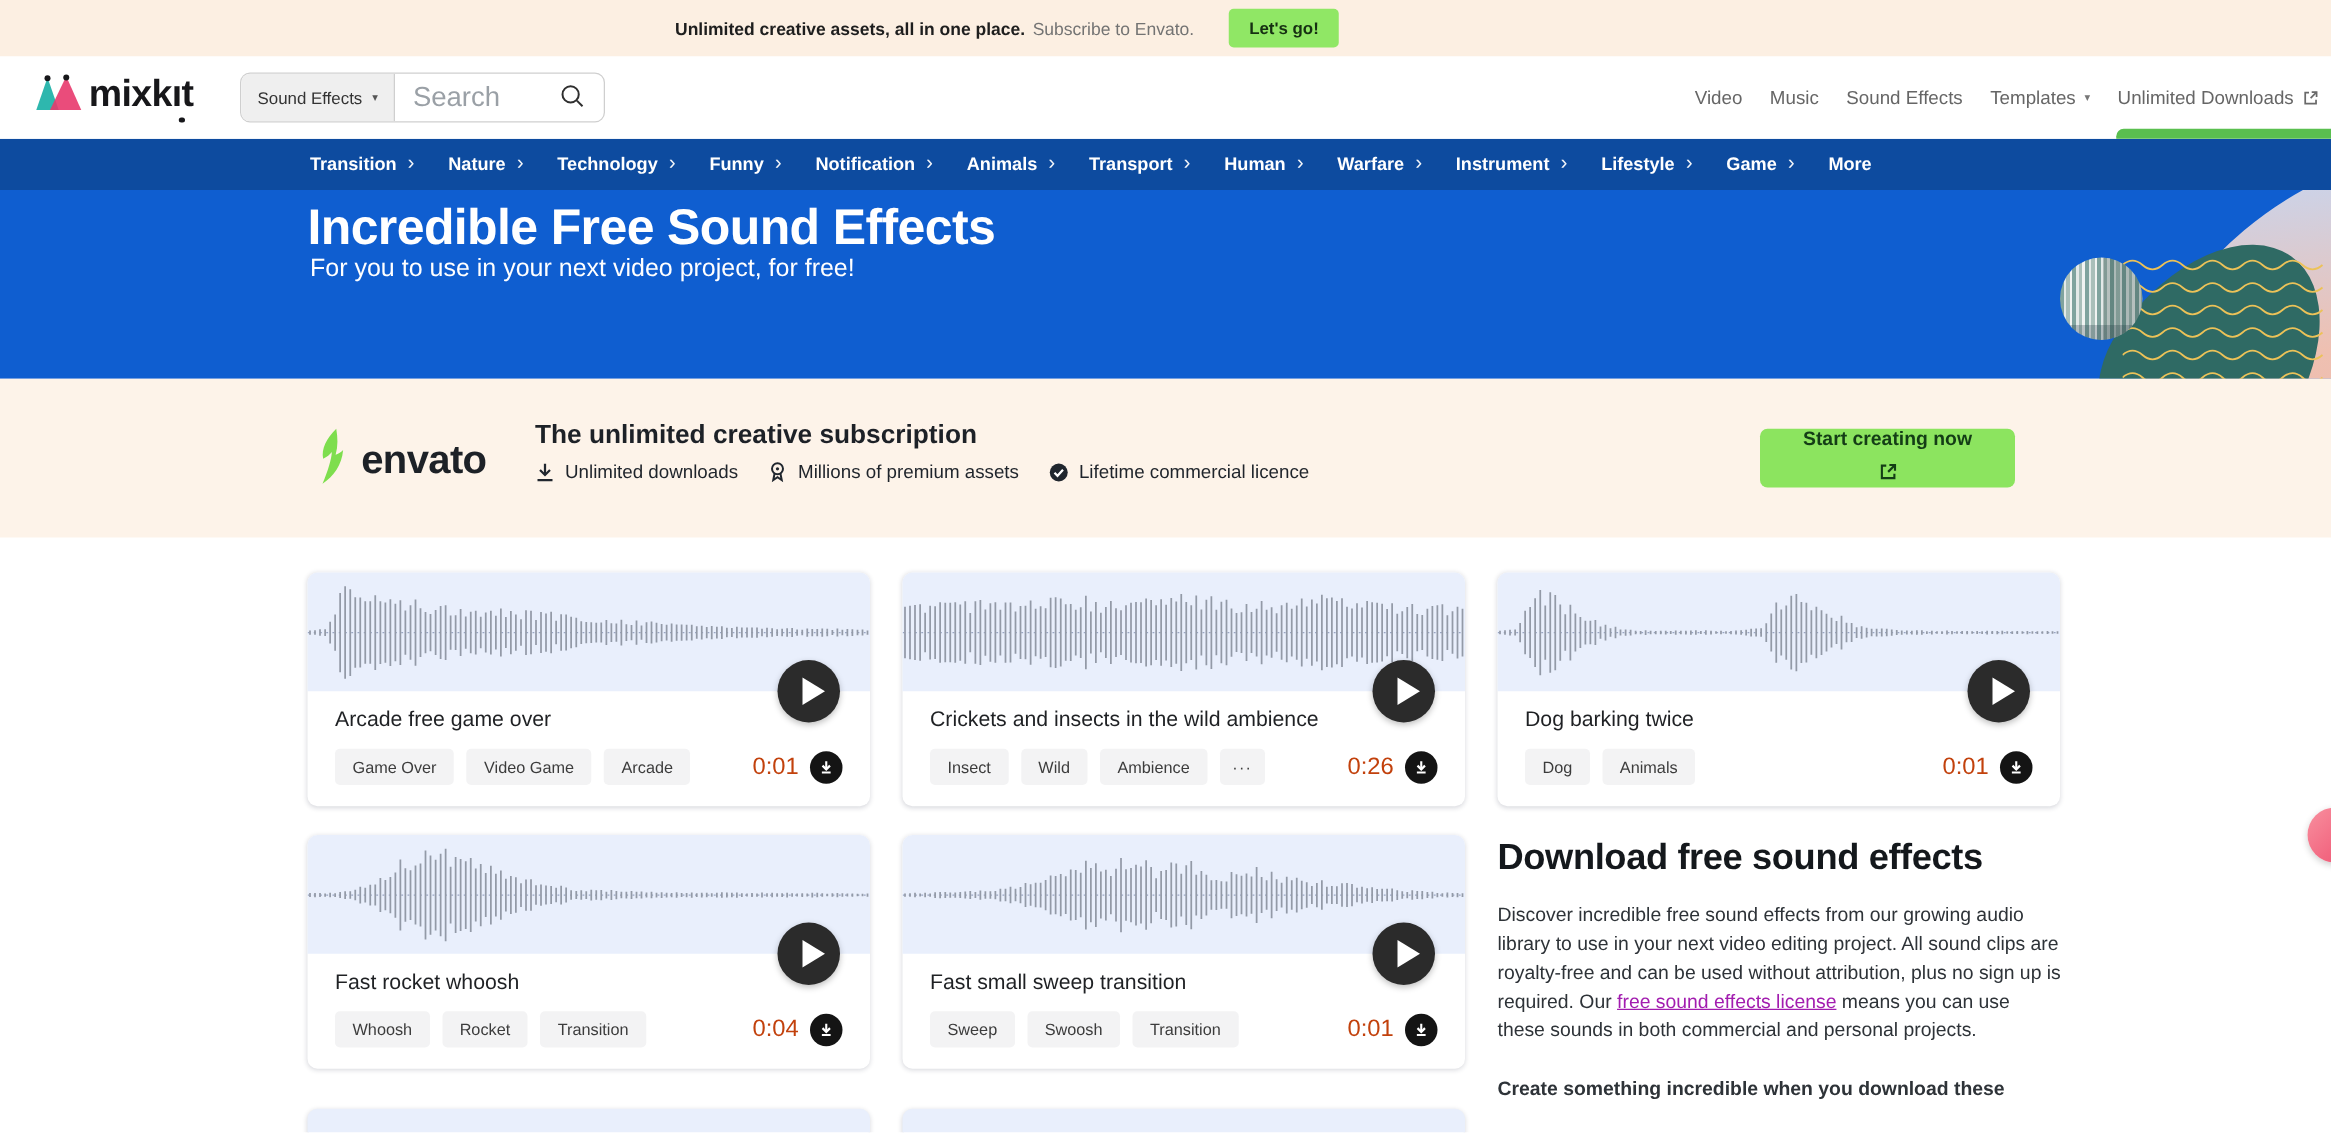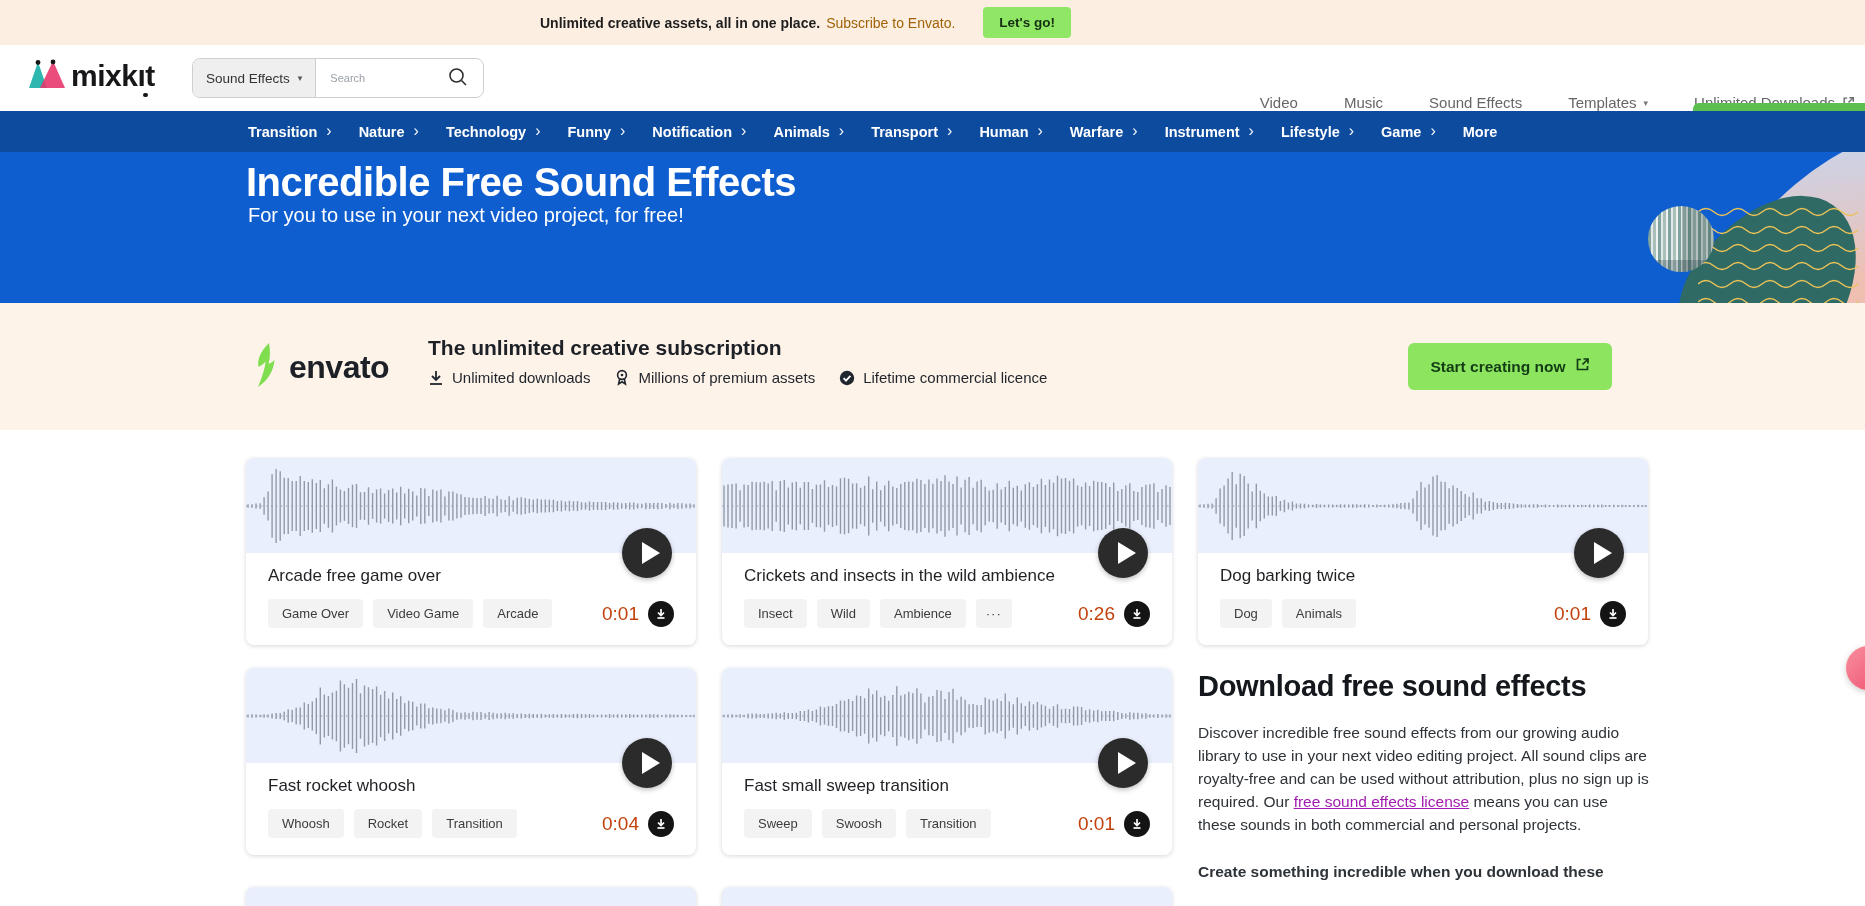--- a/index.html
+++ b/index.html
@@ -4,40 +4,40 @@
 <style>
   * { margin:0; padding:0; box-sizing:border-box; }
   html,body { background:#fff; }
   body { font-family:"Liberation Sans","DejaVu Sans",sans-serif; }
   .page { position:relative; width:1865px; height:906px; overflow:hidden; background:#fff; }
 
   
   .promo { position:absolute; left:0; top:0; width:1865px; height:45px; background:#fcefe2; z-index:20; }
   .promo-inner { position:absolute; left:540px; top:0; height:45px; display:flex; align-items:center; }
   .promo-bold { font-weight:700; font-size:14px; color:#1e1e1e; }
-  .promo-reg { font-size:14px; color:#a16207; margin-left:6px; }
+  .promo-reg { font-size:14px; color:#737373; margin-left:6px; }
   .promo-cta { margin-left:28px; background:#90e765; color:#163012; font-size:13.5px; font-weight:700;
                padding:8px 16px; border-radius:4px; border:none; cursor:pointer;text-align:center; }
 
   
   .header { position:absolute; left:0; top:45px; width:1865px; height:66px; background:#fff; z-index:19; }
   .logo { position:absolute; left:28px; top:14px; display:flex; gap:5px; }
   .logo-text { position:relative; font-size:30px; font-weight:800; color:#17171a; letter-spacing:-0.5px; }
   .logo-text::after { content:""; position:absolute; left:72px; bottom:-4px; width:4.5px; height:4.5px;
                       border-radius:50%; background:#17171a; }
   .searchbox { position:absolute; left:192px; top:13px; width:292px; height:40px; border:1px solid #cfcfcf;
                border-radius:8px; display:flex; align-items:stretch; background:#fff; overflow:hidden; }
   .search-cat { background:#efefef; border-right:1px solid #cfcfcf; display:flex; align-items:center; gap:8px;
                 padding:0 13px; font-size:13.5px; color:#333; cursor:pointer; white-space:nowrap; }
   .search-cat .caret { font-size:9px; color:#555; }
-  .searchbox input { flex:1; border:none; outline:none; font-size:11px; color:#4d7c0f; padding:0 8px 0 14px;
+  .searchbox input { flex:1; border:none; outline:none; font-size:22px; color:#4d7c0f; padding:0 8px 0 14px;
                      font-family:"Liberation Sans","DejaVu Sans",sans-serif; min-width:0; background:transparent; }
   .searchbox input::placeholder { color:#9aa0a6; }
   .search-btn { display:flex; align-items:center; padding:0 14px 0 4px; background:transparent; border:none; cursor:pointer; }
-  .main-nav { position:absolute; right:5px; top:0; height:66px; display:flex; align-items:flex-end; gap:46px; padding-right:5px; }
+  .main-nav { position:absolute; right:5px; top:0; height:66px; display:flex; align-items:center; gap:22px; padding-right:5px; }
   .nav-item { font-size:15px; color:#666; cursor:pointer; display:flex; align-items:center; gap:7px; white-space:nowrap; }
   .nav-item .caret { font-size:9px; color:#777; }
   .active-strip { position:absolute; left:1693px; top:58px; width:172px; height:8px; background:#5abf4f;
                   border-top-left-radius:6px; }
 
   
   .catbar { position:absolute; left:0; top:111px; width:1865px; height:41px; background:#0d4b9f; z-index:18;
             display:flex; align-items:center; padding-left:248px; gap:27px; }
   .cat-item { display:flex; align-items:center; gap:9px; color:#fff; font-size:14.5px; font-weight:600; cursor:pointer; white-space:nowrap; }
   .cat-item .chev { font-weight:400; font-size:16px; opacity:.95; position:relative; top:-1px; }
@@ -277,21 +277,21 @@
         <span class="env-feature">
           <span style="display: flex;">
             <svg width="16" height="16" viewBox="0 0 16 16">
               <circle cx="8" cy="8" r="7.2" fill="#20262e"></circle>
               <path d="M4.6 8.2 L7 10.6 L11.4 5.8" fill="none" stroke="#fff" stroke-width="1.8"></path>
             </svg>
           </span>
           <span>Lifetime commercial licence</span>
         </span>
       </div>
-    <button class="env-cta" style="background: rgb(140, 228, 95);">
+    <button class="env-cta" style="background: rgb(140, 228, 95); flex-direction: column;">
       <span>Start creating now</span>
       <span>
         <svg width="15" height="15" viewBox="0 0 15 15" fill="none" stroke="#143d16" stroke-width="1.7">
           <path d="M6 2.5 H2.5 V12.5 H12.5 V9"></path>
             <path d="M8.5 2 H13 V6.5"></path>
             <path d="M13 2 L7.5 7.5"></path>
         </svg>
       </span>
     </button>
   </div>

